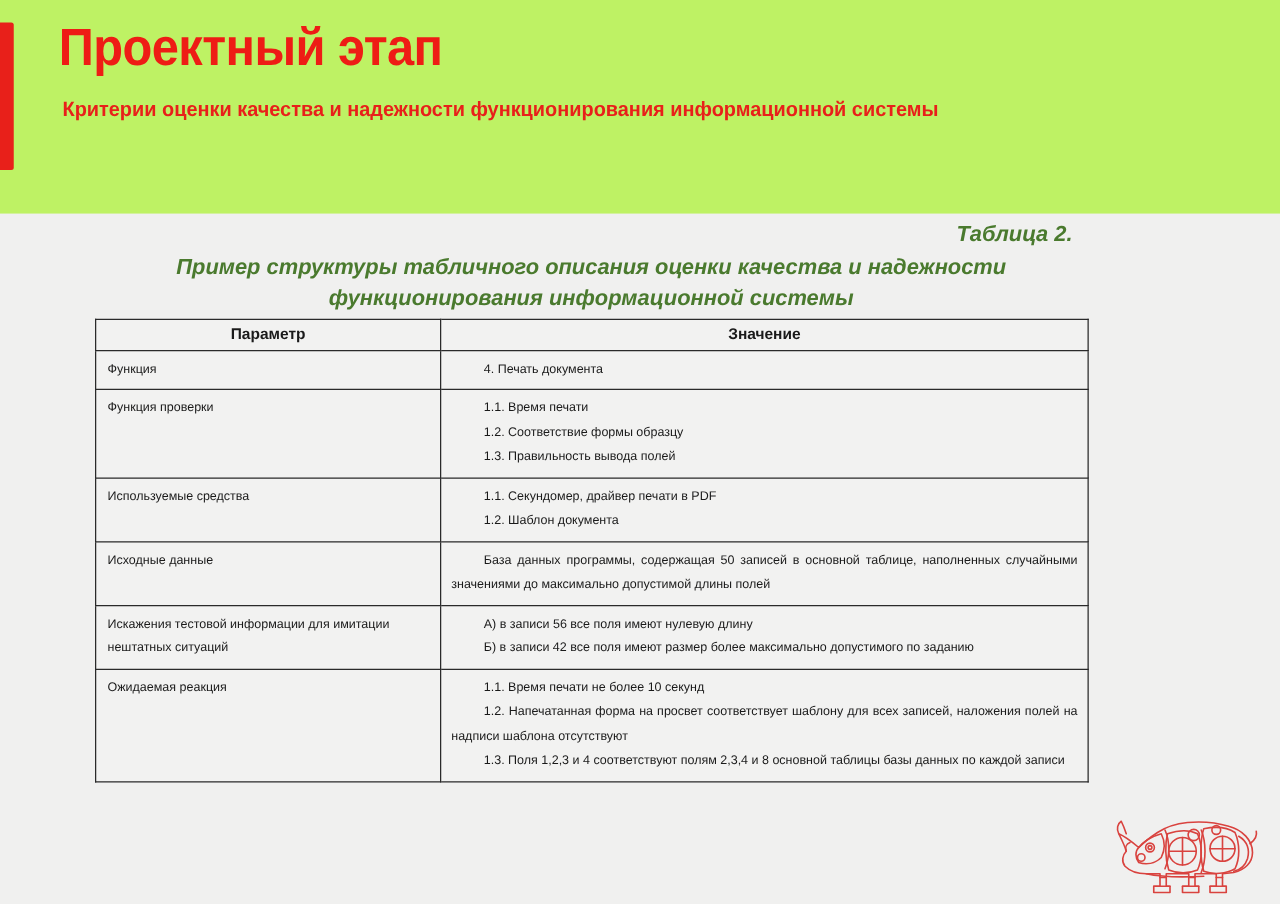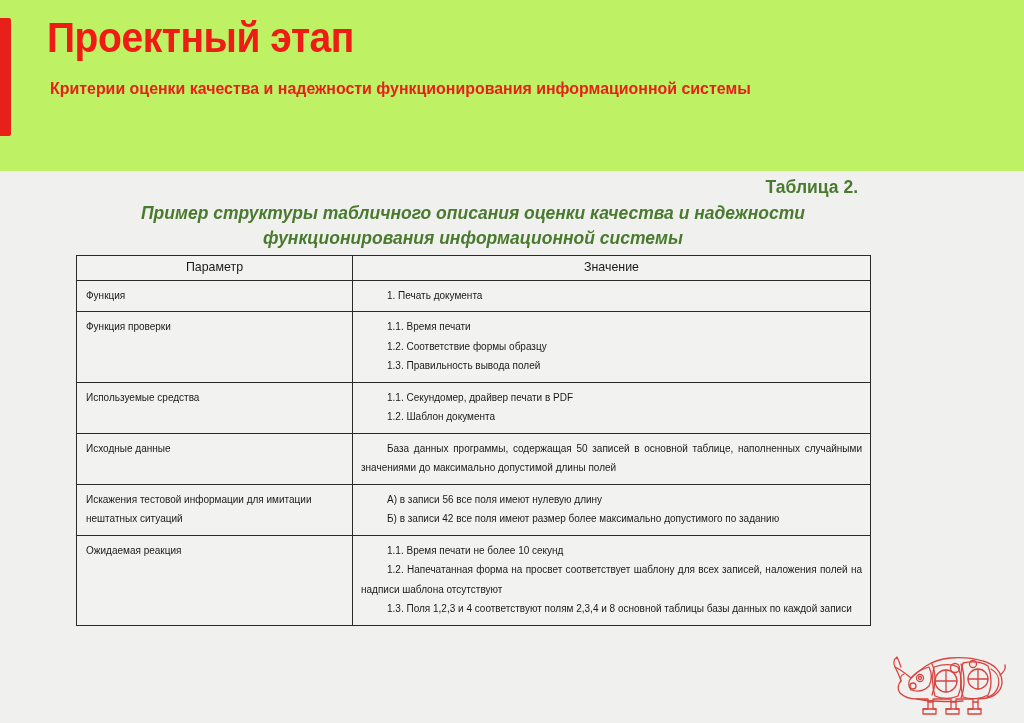--- a/index.html
+++ b/index.html
@@ -64,20 +64,21 @@
   }
 
   .caption-block {
     position: absolute;
     left: 76px; top: 5px;
     width: 794px;
   }
   .table-number {
     text-align: right;
     font-size: 17.5px;
+    font-style: italic;
     font-weight: bold;
     color: #4a7a2e;
     padding-right: 12px;
     line-height: 1.35;
   }
   .caption-title {
     text-align: center;
     font-size: 17.5px;
     font-style: italic;
     font-weight: bold;
@@ -100,21 +101,21 @@
     border: 1.6px solid #2a2a2a;
     vertical-align: top;
     font-size: 10px;
     color: #1a1a1a;
     padding: 5px 8px 6px 8px;
     line-height: 1.95;
     background: #f2f2f1;
   }
   .data-table th {
     text-align: center;
-    font-weight: normal;
+    font-weight: bold;
     font-size: 12.4px;
     padding: 3px 8px 4px 8px;
     line-height: 1.35;
   }
   .col-param { width: 276px; }
   .col-value { width: 518px; }
 
   td.param-cell {
     padding-left: 9px;
     line-height: 1.95;
@@ -170,21 +171,21 @@
         <th class="col-param">Параметр</th>
         <th class="col-value">Значение</th>
       </tr>
     </thead>
     <tbody>
         <tr>
           <td class="param-cell">
             <p>Функция</p>
           </td>
           <td class="value-cell">
-            <p>1. Печать документа</p>
+            <p>4. Печать документа</p>
           </td>
         </tr>
         <tr>
           <td class="param-cell">
             <p>Функция проверки</p>
           </td>
           <td class="value-cell">
             <p>1.1. Время печати</p>
             <p>1.2. Соответствие формы образцу</p>
             <p>1.3. Правильность вывода полей</p>

